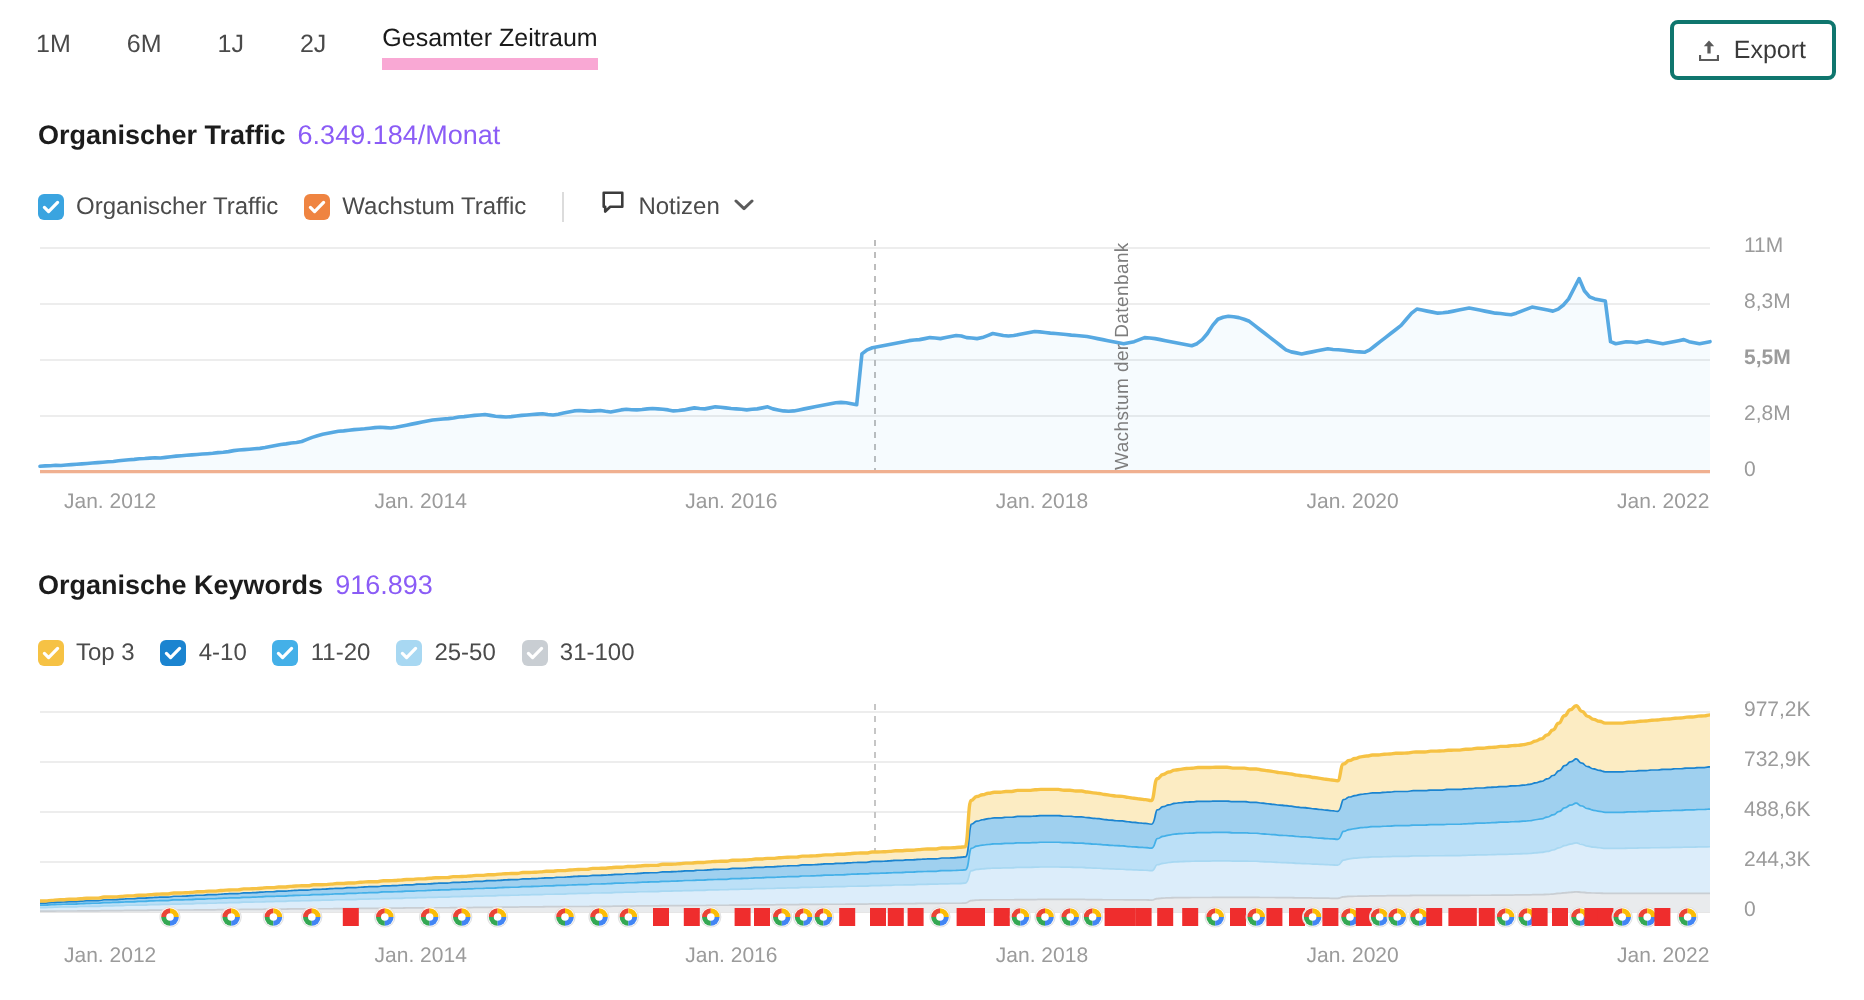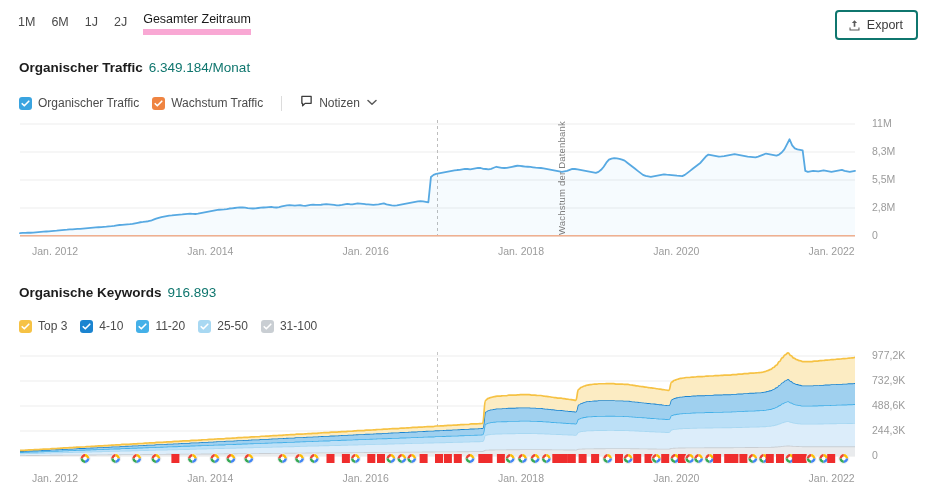--- a/index.html
+++ b/index.html
@@ -12,21 +12,21 @@
     overflow: hidden;
   }
   .page { position: relative; width: 932px; height: 500px; }
 
   
   .topbar {
     position: absolute; left: 0; top: 12px; width: 932px; height: 32px;
   }
   .ranges {
     position: absolute; left: 18px; top: 0;
-    display: flex; align-items: center; gap: 16px;
+    display: flex; align-items: center; gap: 28px;
     font-size: 12.5px; color: #4a4a4a;
   }
   .range-tab { cursor: pointer; padding-bottom: 3px; white-space: nowrap; }
   .range-tab.active {
     color: #1a1a1a;
     border-bottom: 6px solid #f9a8d4;
   }
   .export-btn {
     position: absolute; right: 14px; top: -2px;
     display: flex; align-items: center; gap: 6px;
@@ -36,21 +36,21 @@
     cursor: pointer;
   }
   .export-btn svg { display: block; }
 
   
   .sec-title {
     position: absolute; left: 19px;
     font-size: 13.5px; font-weight: bold; color: #1c1c1c;
     white-space: nowrap;
   }
-  .sec-title .val { font-weight: normal; color: #0f766e; margin-left: 6px; }
+  .sec-title .val { font-weight: normal; color: #8b5cf6; margin-left: 6px; }
 
   .legend {
     position: absolute; left: 19px;
     display: flex; align-items: center; gap: 13px;
     font-size: 12px; color: #4b4b4b; white-space: nowrap;
   }
   .lg-item { display: flex; align-items: center; gap: 6px; cursor: pointer; }
   .cb {
     width: 13px; height: 13px; border-radius: 3px;
     display: inline-flex; align-items: center; justify-content: center;
@@ -152,21 +152,21 @@
         <path d="M20.00 115.15 L22.62 114.95 L25.24 114.84 L27.85 114.64 L30.47 114.74 L33.09 114.54 L35.71 114.33 L38.32 114.13 L40.94 113.93 L43.56 113.72 L46.18 113.52 L48.79 113.32 L51.41 113.11 L54.03 112.91 L56.65 112.71 L59.26 112.40 L61.88 112.09 L64.50 111.89 L67.12 111.69 L69.73 111.38 L72.35 111.28 L74.97 111.08 L77.59 110.87 L80.20 110.97 L82.82 110.67 L85.44 110.36 L88.06 110.06 L90.67 109.85 L93.29 109.65 L95.91 109.45 L98.53 109.24 L101.14 109.04 L103.76 108.84 L106.38 108.63 L109.00 108.33 L111.61 108.12 L114.23 107.82 L116.85 107.31 L119.47 107.00 L122.08 106.80 L124.70 106.60 L127.32 106.39 L129.94 106.19 L132.55 105.78 L135.17 105.27 L137.79 104.76 L140.41 104.25 L143.03 103.95 L145.64 103.54 L148.26 103.24 L150.88 102.73 L153.50 101.71 L156.11 100.69 L158.73 99.88 L161.35 99.16 L163.97 98.65 L166.58 98.15 L169.20 97.64 L171.82 97.43 L174.44 97.13 L177.05 96.82 L179.67 96.62 L182.29 96.41 L184.91 96.11 L187.52 95.80 L190.14 95.60 L192.76 95.80 L195.38 96.01 L197.99 95.60 L200.61 95.09 L203.23 94.58 L205.85 94.07 L208.46 93.56 L211.08 93.05 L213.70 92.55 L216.32 92.04 L218.93 91.73 L221.55 91.53 L224.17 91.32 L226.79 91.02 L229.40 90.51 L232.02 90.31 L234.64 90.00 L237.26 89.69 L239.87 89.49 L242.49 89.29 L245.11 89.69 L247.73 90.10 L250.34 90.31 L252.96 90.51 L255.58 90.31 L258.20 90.00 L260.82 89.69 L263.43 89.49 L266.05 89.29 L268.67 89.08 L271.29 88.88 L273.90 89.29 L276.52 89.49 L279.14 89.08 L281.76 88.47 L284.37 87.96 L286.99 87.45 L289.61 87.25 L292.23 87.45 L294.84 87.66 L297.46 87.45 L300.08 87.25 L302.70 87.66 L305.31 87.96 L307.93 87.45 L310.55 86.95 L313.17 86.64 L315.78 86.84 L318.40 86.95 L321.02 86.74 L323.64 86.44 L326.25 86.23 L328.87 86.44 L331.49 86.64 L334.11 86.95 L336.72 87.45 L339.34 87.25 L341.96 86.95 L344.58 86.44 L347.19 85.93 L349.81 86.23 L352.43 86.44 L355.05 85.93 L357.66 85.42 L360.28 85.62 L362.90 85.93 L365.52 86.23 L368.13 86.44 L370.75 86.64 L373.37 86.95 L375.99 86.64 L378.61 86.44 L381.22 85.93 L383.84 85.42 L386.46 86.44 L389.08 86.95 L391.69 87.45 L394.31 87.66 L396.93 87.45 L399.55 86.95 L402.16 86.44 L404.78 85.93 L407.40 85.42 L410.02 84.91 L412.63 84.40 L415.25 83.89 L417.87 83.38 L420.49 83.18 L423.10 83.38 L425.72 83.89 L428.34 84.40 L430.96 58.95 L433.57 56.91 L436.19 55.89 L438.81 55.38 L441.43 54.87 L444.04 54.36 L446.66 53.85 L449.28 53.35 L451.90 52.84 L454.51 52.33 L457.13 52.02 L459.75 51.82 L462.37 51.31 L464.98 50.80 L467.60 51.00 L470.22 51.31 L472.84 50.80 L475.45 50.29 L478.07 49.78 L480.69 49.99 L483.31 50.80 L485.92 51.00 L488.54 51.31 L491.16 50.80 L493.78 49.78 L496.39 48.76 L499.01 49.27 L501.63 49.78 L504.25 49.99 L506.87 49.78 L509.48 49.27 L512.10 48.76 L514.72 48.25 L517.34 47.75 L519.95 47.95 L522.57 48.25 L525.19 48.56 L527.81 48.76 L530.42 48.97 L533.04 49.27 L535.66 49.58 L538.28 49.78 L540.89 49.99 L543.51 50.29 L546.13 50.80 L548.75 51.31 L551.36 51.82 L553.98 52.33 L556.60 52.84 L559.22 53.35 L561.83 53.85 L564.45 53.35 L567.07 52.84 L569.69 51.82 L572.30 50.80 L574.92 51.00 L577.54 51.31 L580.16 51.82 L582.77 52.33 L585.39 52.84 L588.01 53.35 L590.63 53.85 L593.24 54.36 L595.86 54.87 L598.48 53.85 L601.10 51.82 L603.71 48.76 L606.33 44.69 L608.95 41.64 L611.57 40.62 L614.18 40.11 L616.80 40.41 L619.42 40.82 L622.04 41.64 L624.66 42.65 L627.27 44.69 L629.89 46.73 L632.51 48.76 L635.13 50.80 L637.74 52.84 L640.36 54.87 L642.98 56.91 L645.60 57.93 L648.21 58.44 L650.83 58.95 L653.45 58.44 L656.07 57.93 L658.68 57.42 L661.30 56.91 L663.92 56.40 L666.54 56.71 L669.15 56.91 L671.77 57.11 L674.39 57.42 L677.01 57.72 L679.62 57.93 L682.24 58.13 L684.86 56.91 L687.48 54.87 L690.09 52.84 L692.71 50.80 L695.33 48.76 L697.95 46.73 L700.56 44.69 L703.18 41.64 L705.80 38.58 L708.42 36.55 L711.03 37.05 L713.65 37.56 L716.27 38.07 L718.89 38.58 L721.50 38.38 L724.12 38.07 L726.74 37.56 L729.36 37.05 L731.97 36.55 L734.59 36.04 L737.21 36.55 L739.83 37.05 L742.45 37.56 L745.06 38.07 L747.68 38.58 L750.30 38.79 L752.92 39.09 L755.53 39.40 L758.15 38.58 L760.77 37.56 L763.39 36.55 L766.00 35.53 L768.62 36.04 L771.24 36.55 L773.86 37.05 L776.47 37.56 L779.09 36.55 L781.71 34.51 L784.33 31.45 L786.94 26.36 L789.56 21.27 L792.18 27.38 L794.80 30.44 L797.41 31.45 L800.03 31.96 L802.65 32.47 L805.27 52.84 L807.88 53.85 L810.50 53.35 L813.12 52.84 L815.74 53.04 L818.35 53.35 L820.97 52.84 L823.59 52.33 L826.21 52.84 L828.82 53.35 L831.44 53.85 L834.06 53.35 L836.68 52.84 L839.29 52.33 L841.91 51.82 L844.53 52.84 L847.15 53.35 L849.76 53.85 L852.38 53.35 L855.00 52.84 L855 118 L20 118 Z" fill="rgba(87,169,226,0.05)" stroke="none"></path>
         <path d="M20.00 115.15 L22.62 114.95 L25.24 114.84 L27.85 114.64 L30.47 114.74 L33.09 114.54 L35.71 114.33 L38.32 114.13 L40.94 113.93 L43.56 113.72 L46.18 113.52 L48.79 113.32 L51.41 113.11 L54.03 112.91 L56.65 112.71 L59.26 112.40 L61.88 112.09 L64.50 111.89 L67.12 111.69 L69.73 111.38 L72.35 111.28 L74.97 111.08 L77.59 110.87 L80.20 110.97 L82.82 110.67 L85.44 110.36 L88.06 110.06 L90.67 109.85 L93.29 109.65 L95.91 109.45 L98.53 109.24 L101.14 109.04 L103.76 108.84 L106.38 108.63 L109.00 108.33 L111.61 108.12 L114.23 107.82 L116.85 107.31 L119.47 107.00 L122.08 106.80 L124.70 106.60 L127.32 106.39 L129.94 106.19 L132.55 105.78 L135.17 105.27 L137.79 104.76 L140.41 104.25 L143.03 103.95 L145.64 103.54 L148.26 103.24 L150.88 102.73 L153.50 101.71 L156.11 100.69 L158.73 99.88 L161.35 99.16 L163.97 98.65 L166.58 98.15 L169.20 97.64 L171.82 97.43 L174.44 97.13 L177.05 96.82 L179.67 96.62 L182.29 96.41 L184.91 96.11 L187.52 95.80 L190.14 95.60 L192.76 95.80 L195.38 96.01 L197.99 95.60 L200.61 95.09 L203.23 94.58 L205.85 94.07 L208.46 93.56 L211.08 93.05 L213.70 92.55 L216.32 92.04 L218.93 91.73 L221.55 91.53 L224.17 91.32 L226.79 91.02 L229.40 90.51 L232.02 90.31 L234.64 90.00 L237.26 89.69 L239.87 89.49 L242.49 89.29 L245.11 89.69 L247.73 90.10 L250.34 90.31 L252.96 90.51 L255.58 90.31 L258.20 90.00 L260.82 89.69 L263.43 89.49 L266.05 89.29 L268.67 89.08 L271.29 88.88 L273.90 89.29 L276.52 89.49 L279.14 89.08 L281.76 88.47 L284.37 87.96 L286.99 87.45 L289.61 87.25 L292.23 87.45 L294.84 87.66 L297.46 87.45 L300.08 87.25 L302.70 87.66 L305.31 87.96 L307.93 87.45 L310.55 86.95 L313.17 86.64 L315.78 86.84 L318.40 86.95 L321.02 86.74 L323.64 86.44 L326.25 86.23 L328.87 86.44 L331.49 86.64 L334.11 86.95 L336.72 87.45 L339.34 87.25 L341.96 86.95 L344.58 86.44 L347.19 85.93 L349.81 86.23 L352.43 86.44 L355.05 85.93 L357.66 85.42 L360.28 85.62 L362.90 85.93 L365.52 86.23 L368.13 86.44 L370.75 86.64 L373.37 86.95 L375.99 86.64 L378.61 86.44 L381.22 85.93 L383.84 85.42 L386.46 86.44 L389.08 86.95 L391.69 87.45 L394.31 87.66 L396.93 87.45 L399.55 86.95 L402.16 86.44 L404.78 85.93 L407.40 85.42 L410.02 84.91 L412.63 84.40 L415.25 83.89 L417.87 83.38 L420.49 83.18 L423.10 83.38 L425.72 83.89 L428.34 84.40 L430.96 58.95 L433.57 56.91 L436.19 55.89 L438.81 55.38 L441.43 54.87 L444.04 54.36 L446.66 53.85 L449.28 53.35 L451.90 52.84 L454.51 52.33 L457.13 52.02 L459.75 51.82 L462.37 51.31 L464.98 50.80 L467.60 51.00 L470.22 51.31 L472.84 50.80 L475.45 50.29 L478.07 49.78 L480.69 49.99 L483.31 50.80 L485.92 51.00 L488.54 51.31 L491.16 50.80 L493.78 49.78 L496.39 48.76 L499.01 49.27 L501.63 49.78 L504.25 49.99 L506.87 49.78 L509.48 49.27 L512.10 48.76 L514.72 48.25 L517.34 47.75 L519.95 47.95 L522.57 48.25 L525.19 48.56 L527.81 48.76 L530.42 48.97 L533.04 49.27 L535.66 49.58 L538.28 49.78 L540.89 49.99 L543.51 50.29 L546.13 50.80 L548.75 51.31 L551.36 51.82 L553.98 52.33 L556.60 52.84 L559.22 53.35 L561.83 53.85 L564.45 53.35 L567.07 52.84 L569.69 51.82 L572.30 50.80 L574.92 51.00 L577.54 51.31 L580.16 51.82 L582.77 52.33 L585.39 52.84 L588.01 53.35 L590.63 53.85 L593.24 54.36 L595.86 54.87 L598.48 53.85 L601.10 51.82 L603.71 48.76 L606.33 44.69 L608.95 41.64 L611.57 40.62 L614.18 40.11 L616.80 40.41 L619.42 40.82 L622.04 41.64 L624.66 42.65 L627.27 44.69 L629.89 46.73 L632.51 48.76 L635.13 50.80 L637.74 52.84 L640.36 54.87 L642.98 56.91 L645.60 57.93 L648.21 58.44 L650.83 58.95 L653.45 58.44 L656.07 57.93 L658.68 57.42 L661.30 56.91 L663.92 56.40 L666.54 56.71 L669.15 56.91 L671.77 57.11 L674.39 57.42 L677.01 57.72 L679.62 57.93 L682.24 58.13 L684.86 56.91 L687.48 54.87 L690.09 52.84 L692.71 50.80 L695.33 48.76 L697.95 46.73 L700.56 44.69 L703.18 41.64 L705.80 38.58 L708.42 36.55 L711.03 37.05 L713.65 37.56 L716.27 38.07 L718.89 38.58 L721.50 38.38 L724.12 38.07 L726.74 37.56 L729.36 37.05 L731.97 36.55 L734.59 36.04 L737.21 36.55 L739.83 37.05 L742.45 37.56 L745.06 38.07 L747.68 38.58 L750.30 38.79 L752.92 39.09 L755.53 39.40 L758.15 38.58 L760.77 37.56 L763.39 36.55 L766.00 35.53 L768.62 36.04 L771.24 36.55 L773.86 37.05 L776.47 37.56 L779.09 36.55 L781.71 34.51 L784.33 31.45 L786.94 26.36 L789.56 21.27 L792.18 27.38 L794.80 30.44 L797.41 31.45 L800.03 31.96 L802.65 32.47 L805.27 52.84 L807.88 53.85 L810.50 53.35 L813.12 52.84 L815.74 53.04 L818.35 53.35 L820.97 52.84 L823.59 52.33 L826.21 52.84 L828.82 53.35 L831.44 53.85 L834.06 53.35 L836.68 52.84 L839.29 52.33 L841.91 51.82 L844.53 52.84 L847.15 53.35 L849.76 53.85 L852.38 53.35 L855.00 52.84" fill="none" stroke="#57a9e2" stroke-width="1.8" stroke-linejoin="round" stroke-linecap="round"></path>
         <line x1="20" y1="117.8" x2="855" y2="117.8" stroke="#f0b090" stroke-width="1.6"></line>
       </svg>
   </div>
   <div class="ann-text" style="left:556px; top:113px; height:122px;">Wachstum der Datenbank</div>
 
   <div id="trafficYLabels">
       <div class="ylab" style="left: 872px; top: 229px;">0</div>
       <div class="ylab" style="left: 872px; top: 201px;">2,8M</div>
-      <div class="ylab" style="left: 872px; top: 173px;">5,5M</div>
+      <div class="ylab" style="left: 872px; top: 173px; font-weight: bold;">5,5M</div>
       <div class="ylab" style="left: 872px; top: 145px;">8,3M</div>
       <div class="ylab" style="left: 872px; top: 117px;">11M</div>
     </div>
   <div id="trafficXLabels">
       <div class="xlab" style="left: 12px; top: 245px;">Jan. 2012</div>
       <div class="xlab" style="left: 167.31px; top: 245px;">Jan. 2014</div>
       <div class="xlab" style="left: 322.62px; top: 245px;">Jan. 2016</div>
       <div class="xlab" style="left: 477.93px; top: 245px;">Jan. 2018</div>
       <div class="xlab" style="left: 633.24px; top: 245px;">Jan. 2020</div>
       <div class="xlab" style="left: 788.55px; top: 245px;">Jan. 2022</div>

